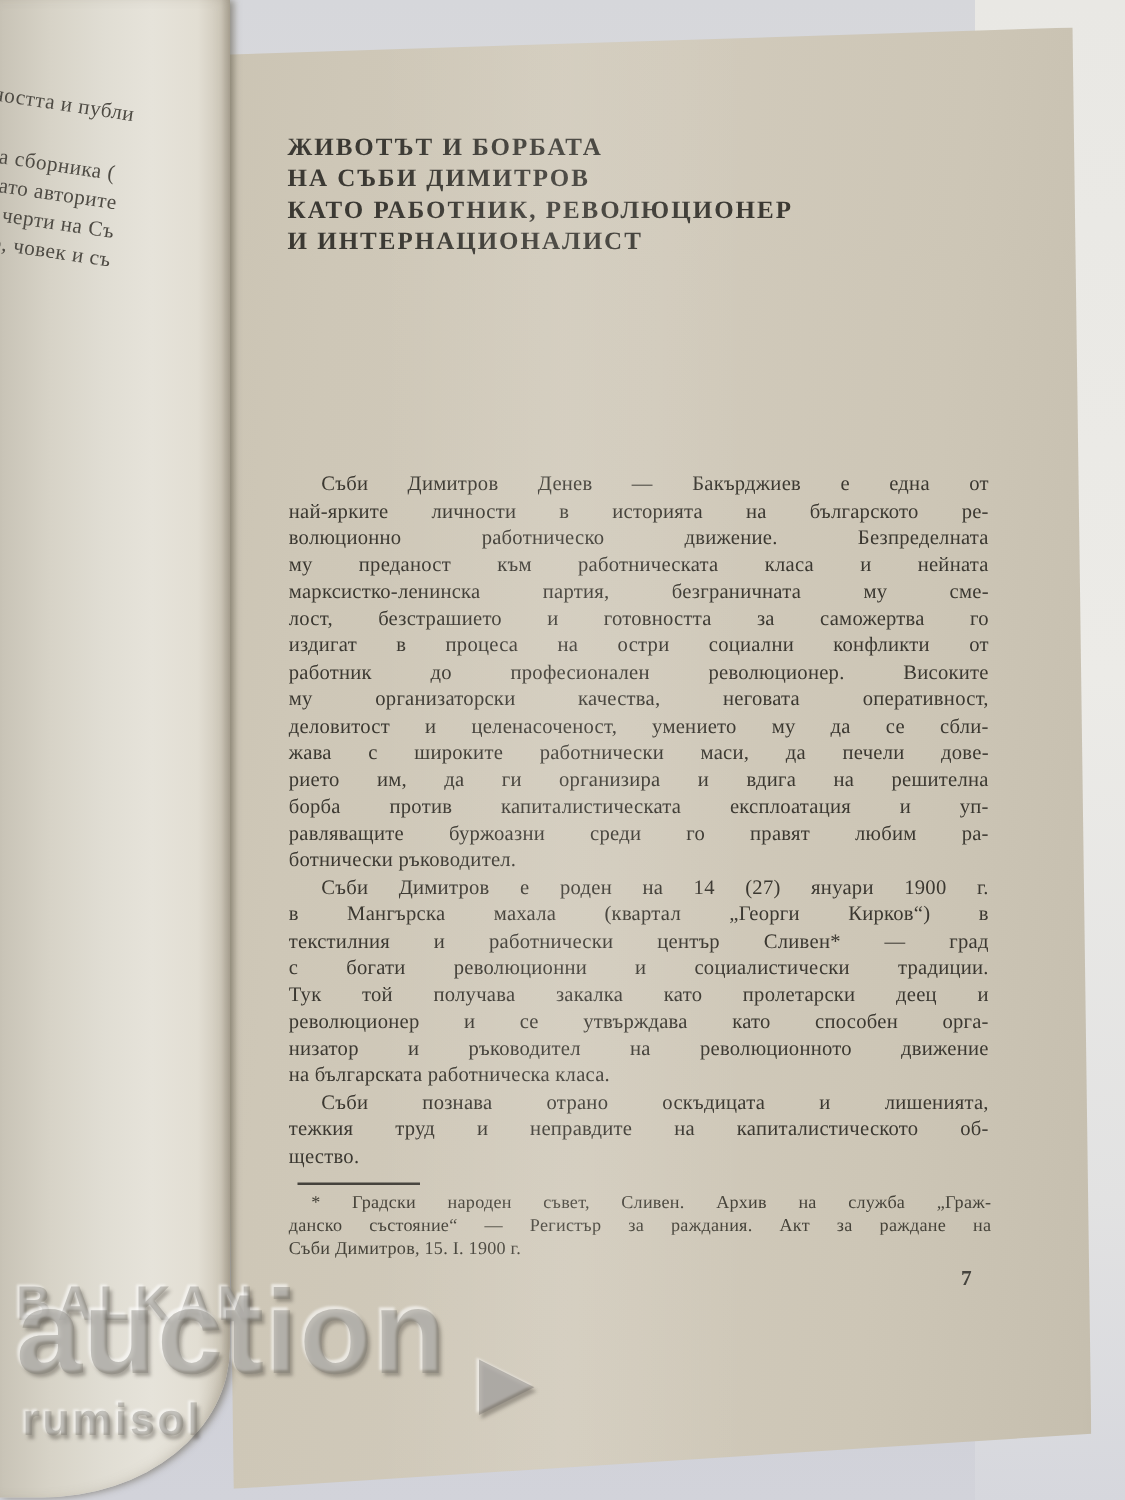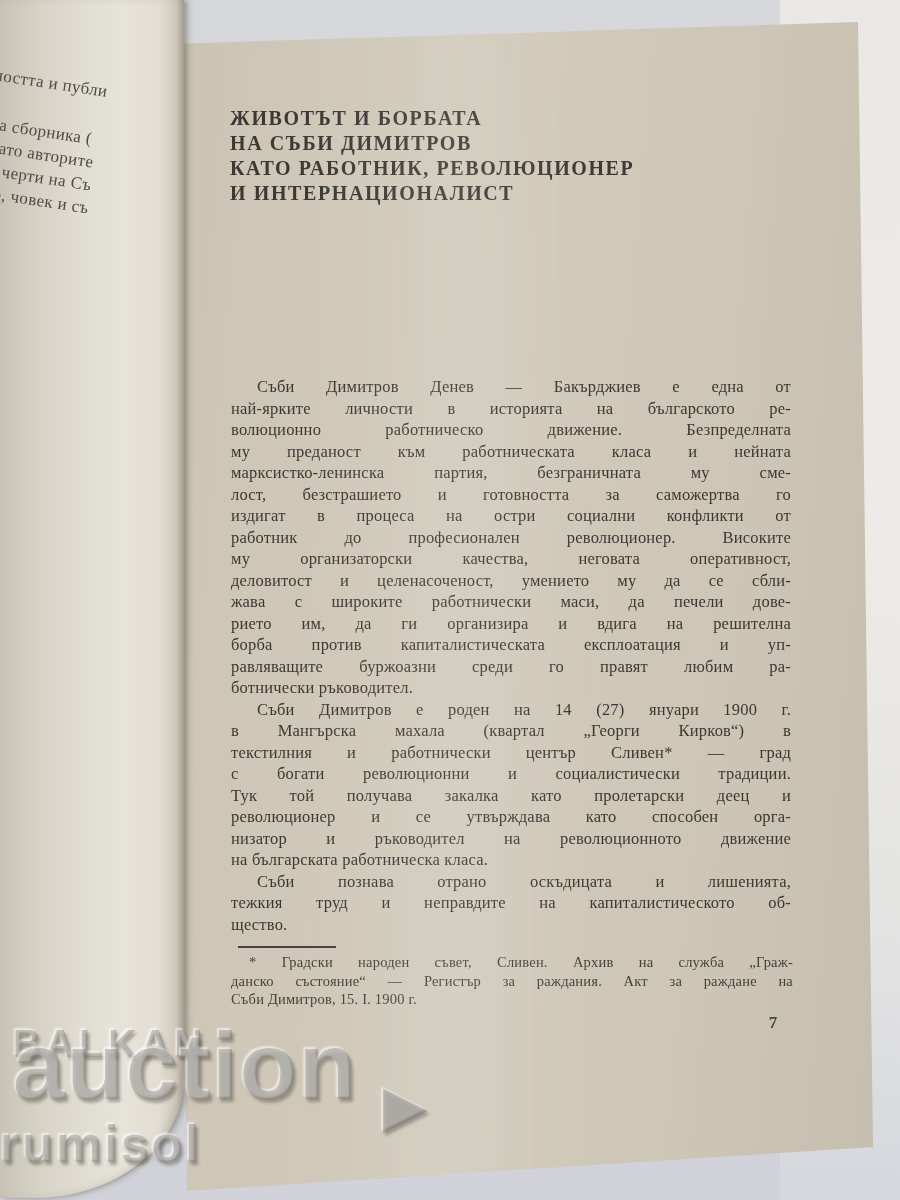--- a/index.html
+++ b/index.html
@@ -74,21 +74,21 @@
     position:absolute;
     font-family:"Liberation Sans","DejaVu Sans",sans-serif;
     font-weight:bold;line-height:1;
     color:rgba(126,122,115,.40);
     text-shadow:-2px -2px 2px rgba(255,255,255,.60), 2px 3px 3px rgba(68,64,56,.38);
     user-select:none;
   }
   .wm-balkan{left:13px;top:1024px;font-size:39px;letter-spacing:5px;}
   .wm-auction{left:13px;top:1019px;font-size:95px;letter-spacing:1px;}
   .wm-triangle{left:383px;top:1077px;font-size:58px;color:rgba(120,116,110,.45);}
-  .wm-rumisol{left:0;top:1118px;font-size:52px;letter-spacing:2px;}
+  .wm-rumisol{left:18px;top:1118px;font-size:36px;letter-spacing:2px;}
 </style>
 </head>
 <body>
 
 <div class="scene">
 
   <div class="bg-right"></div>
 
   <div class="right-page">
 

